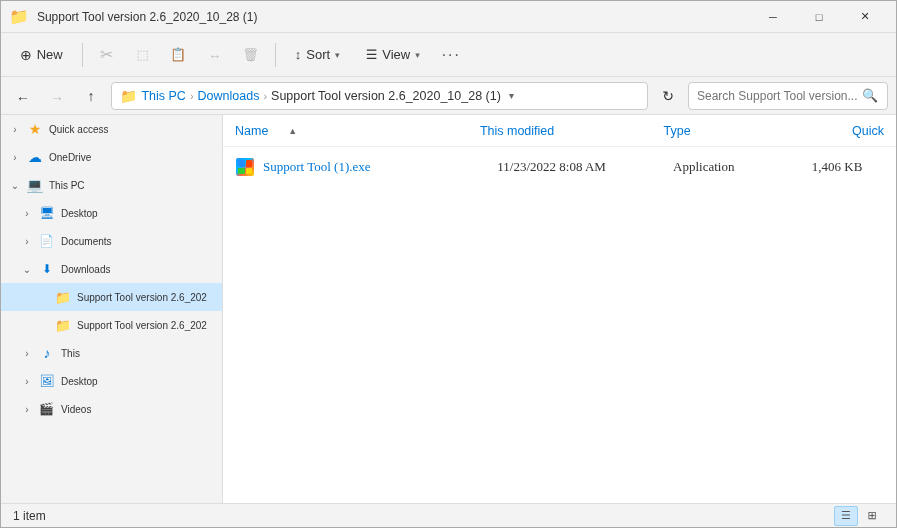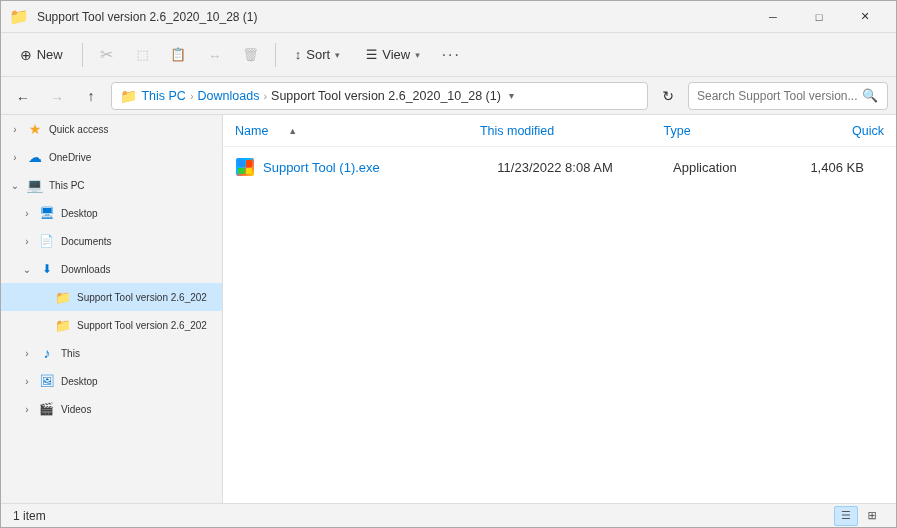--- a/index.html
+++ b/index.html
@@ -248,20 +248,21 @@
     .col-modified { flex: 1.5; }
     .col-type { flex: 1; }
     .col-size { flex: 0.8; text-align: right; justify-content: flex-end; }
 
     
     #file-list {
       flex: 1;
       overflow-y: auto;
       background: #fff;
       padding: 4px 0;
+      font-family: Liberation Serif, serif;
     }
     .file-row {
       display: flex;
       align-items: center;
       height: 32px;
       padding: 0 12px;
       cursor: pointer;
       gap: 0;
     }
     .file-row .file-icon {

